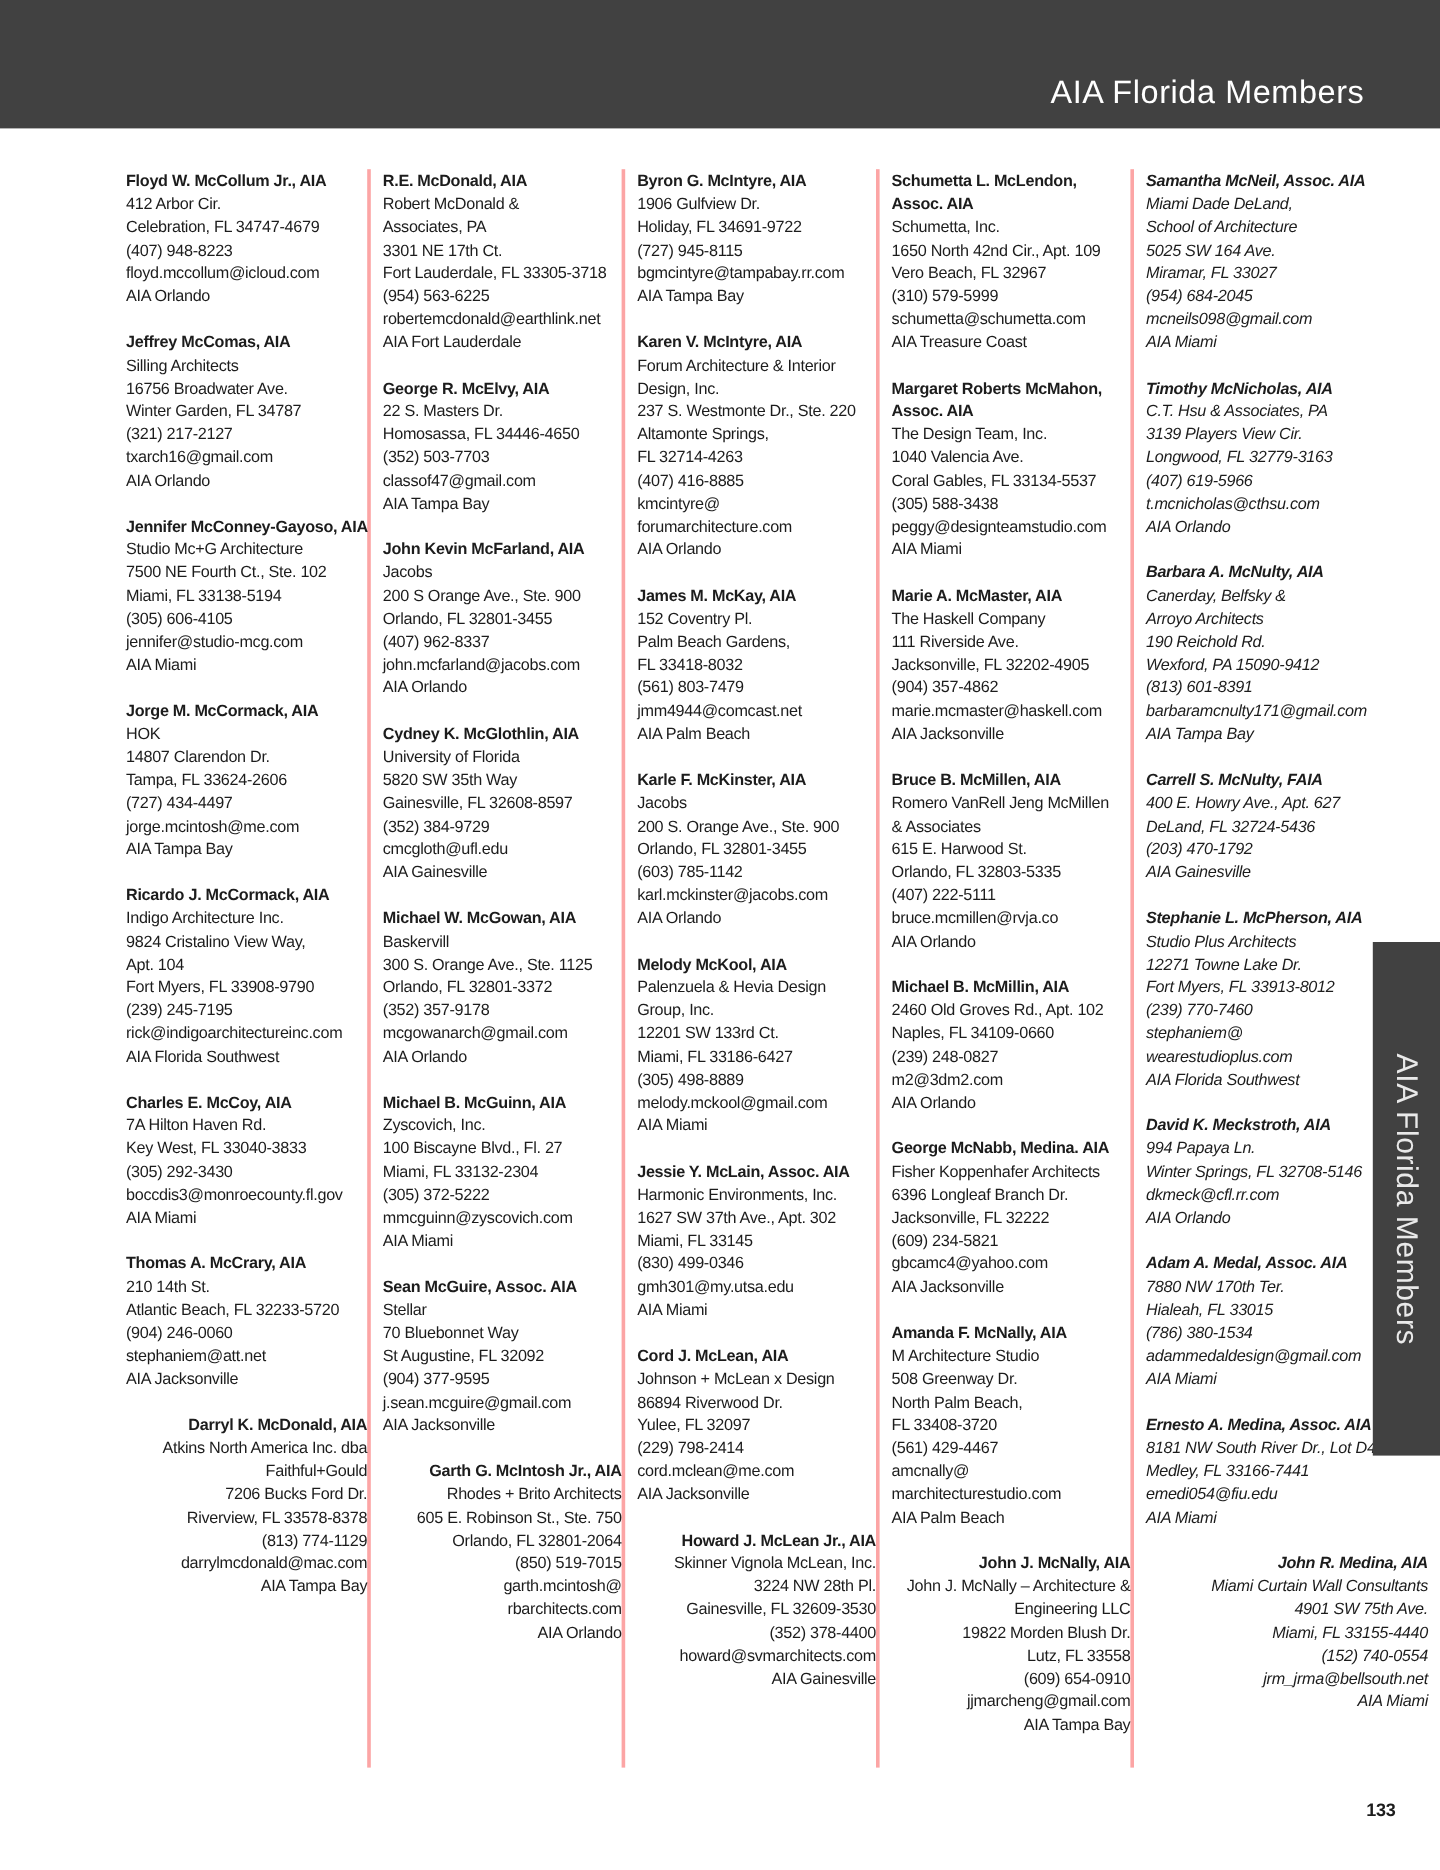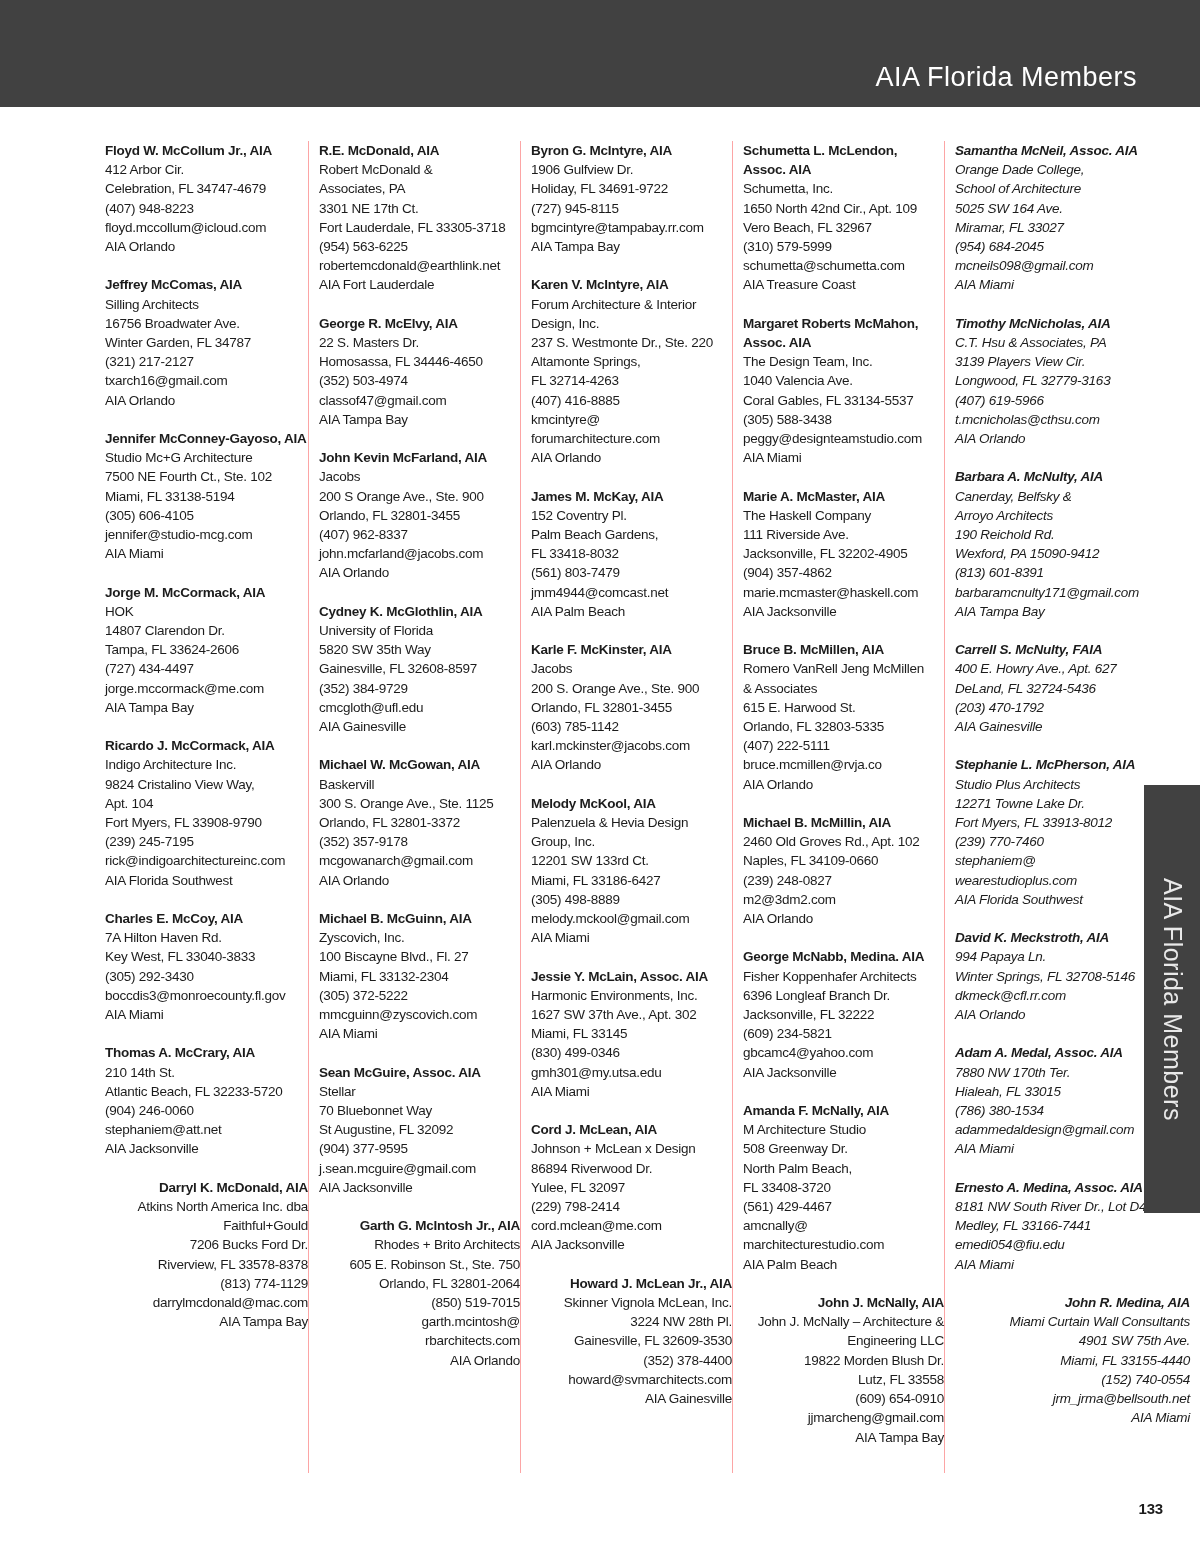--- a/index.html
+++ b/index.html
@@ -41,21 +41,21 @@
     top: 141px;
     height: 1332px;
     display: flex;
   }
   .column {
     box-sizing: border-box;
     width: 212px;
   }
   .column:first-child { width: 204px; }
   .column:last-child  { width: 245px; font-style: italic; }
-  .column:not(:last-child) { border-right: 1px solid #fca5a5; }
+  .column:not(:last-child) { border-right: 3px solid #fca5a5; }
   .column + .column { padding-left: 10px; }
 
   .entry { margin-bottom: 19.2px; }
   .entry:last-child { margin-bottom: 0; text-align: right; }
   .entry-name {
     font-weight: 700;
     font-size: 13.5px;
     line-height: 19.2px;
     letter-spacing: -0.25px;
     white-space: nowrap;
@@ -133,21 +133,21 @@
         <div class="entry-line">(305) 606-4105</div>
         <div class="entry-line">jennifer@studio-mcg.com</div>
         <div class="entry-line">AIA Miami</div>
       </div>
       <div class="entry">
         <div class="entry-name">Jorge M. McCormack, AIA</div>
         <div class="entry-line">HOK</div>
         <div class="entry-line">14807 Clarendon Dr.</div>
         <div class="entry-line">Tampa, FL 33624-2606</div>
         <div class="entry-line">(727) 434-4497</div>
-        <div class="entry-line">jorge.mccormack@me.com</div>
+        <div class="entry-line">jorge.mcintosh@me.com</div>
         <div class="entry-line">AIA Tampa Bay</div>
       </div>
       <div class="entry">
         <div class="entry-name">Ricardo J. McCormack, AIA</div>
         <div class="entry-line">Indigo Architecture Inc.</div>
         <div class="entry-line">9824 Cristalino View Way,</div>
         <div class="entry-line">Apt. 104</div>
         <div class="entry-line">Fort Myers, FL 33908-9790</div>
         <div class="entry-line">(239) 245-7195</div>
         <div class="entry-line">rick@indigoarchitectureinc.com</div>
@@ -188,21 +188,21 @@
         <div class="entry-line">3301 NE 17th Ct.</div>
         <div class="entry-line">Fort Lauderdale, FL 33305-3718</div>
         <div class="entry-line">(954) 563-6225</div>
         <div class="entry-line">robertemcdonald@earthlink.net</div>
         <div class="entry-line">AIA Fort Lauderdale</div>
       </div>
       <div class="entry">
         <div class="entry-name">George R. McElvy, AIA</div>
         <div class="entry-line">22 S. Masters Dr.</div>
         <div class="entry-line">Homosassa, FL 34446-4650</div>
-        <div class="entry-line">(352) 503-4974</div>
+        <div class="entry-line">(352) 503-7703</div>
         <div class="entry-line">classof47@gmail.com</div>
         <div class="entry-line">AIA Tampa Bay</div>
       </div>
       <div class="entry">
         <div class="entry-name">John Kevin McFarland, AIA</div>
         <div class="entry-line">Jacobs</div>
         <div class="entry-line">200 S Orange Ave., Ste. 900</div>
         <div class="entry-line">Orlando, FL 32801-3455</div>
         <div class="entry-line">(407) 962-8337</div>
         <div class="entry-line">john.mcfarland@jacobs.com</div>
@@ -407,21 +407,21 @@
         <div class="entry-line">19822 Morden Blush Dr.</div>
         <div class="entry-line">Lutz, FL 33558</div>
         <div class="entry-line">(609) 654-0910</div>
         <div class="entry-line">jjmarcheng@gmail.com</div>
         <div class="entry-line">AIA Tampa Bay</div>
       </div>
     </div>
     <div class="column">
       <div class="entry">
         <div class="entry-name">Samantha McNeil, Assoc. AIA</div>
-        <div class="entry-line">Orange Dade College,</div>
+        <div class="entry-line">Miami Dade DeLand,</div>
         <div class="entry-line">School of Architecture</div>
         <div class="entry-line">5025 SW 164 Ave.</div>
         <div class="entry-line">Miramar, FL 33027</div>
         <div class="entry-line">(954) 684-2045</div>
         <div class="entry-line">mcneils098@gmail.com</div>
         <div class="entry-line">AIA Miami</div>
       </div>
       <div class="entry">
         <div class="entry-name">Timothy McNicholas, AIA</div>
         <div class="entry-line">C.T. Hsu &amp; Associates, PA</div>

